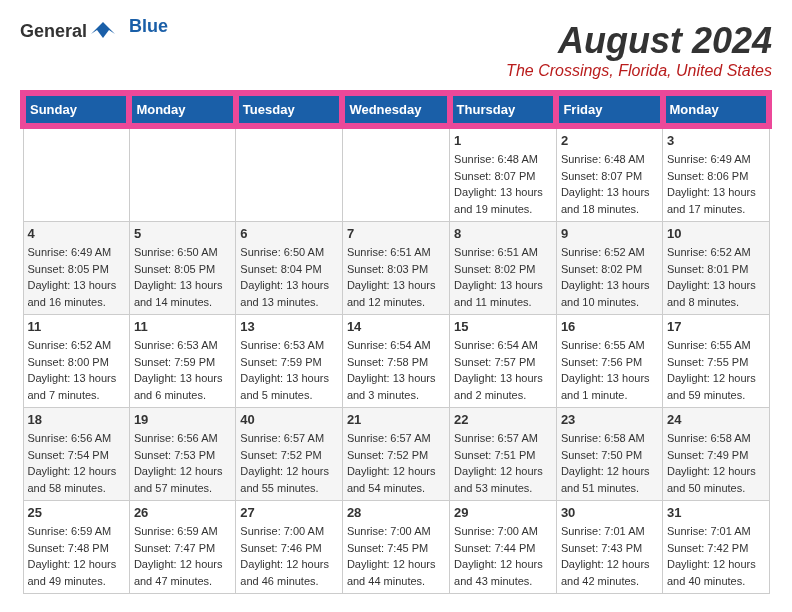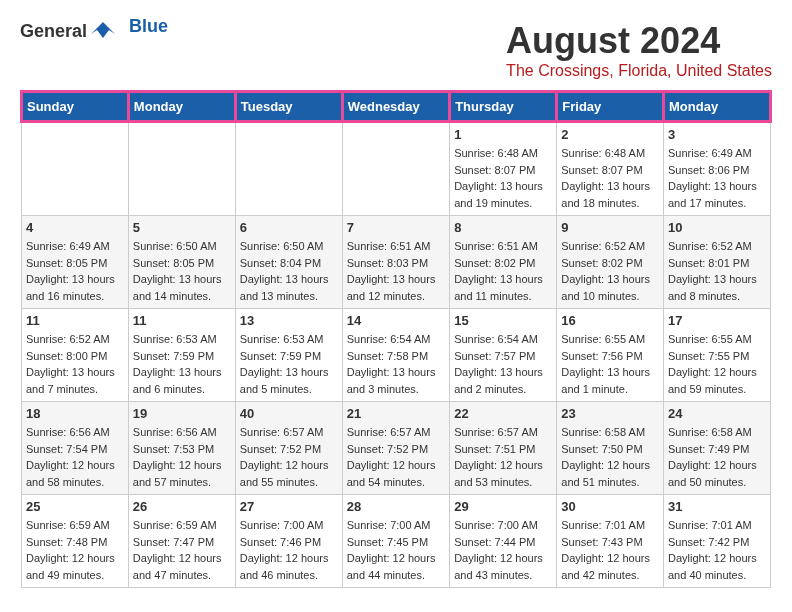--- a/index.html
+++ b/index.html
@@ -20,21 +20,22 @@
       display: flex;
       flex-direction: row;
       align-items: flex-start;
     }
     .logo-line {
       display: flex;
       align-items: center;
       gap: 2px;
     }
     .title-area {
-      text-align: left;
+      text-align: right;
+      font-style: italic;
     }
     .month-title {
       font-size: 36px;
       font-weight: bold;
       color: #333;
     }
     .location-title {
       font-size: 16px;
       color: #b91c1c;
     }
@@ -43,21 +44,21 @@
       border-collapse: collapse;
       font-size: 11px;
     }
     .calendar th {
       background-color: #1a5fa8;
       color: #fff;
       padding: 6px 4px;
       text-align: left;
       font-size: 13px;
       font-weight: bold;
-      border: 3px solid #ec4899;
+      border: 6px solid #ec4899;
     }
     .calendar td {
       border: 1px solid #ccc;
       vertical-align: top;
       padding: 4px;
       width: 108px;
       min-height: 80px;
     }
     .day-num {
       font-size: 13px;

